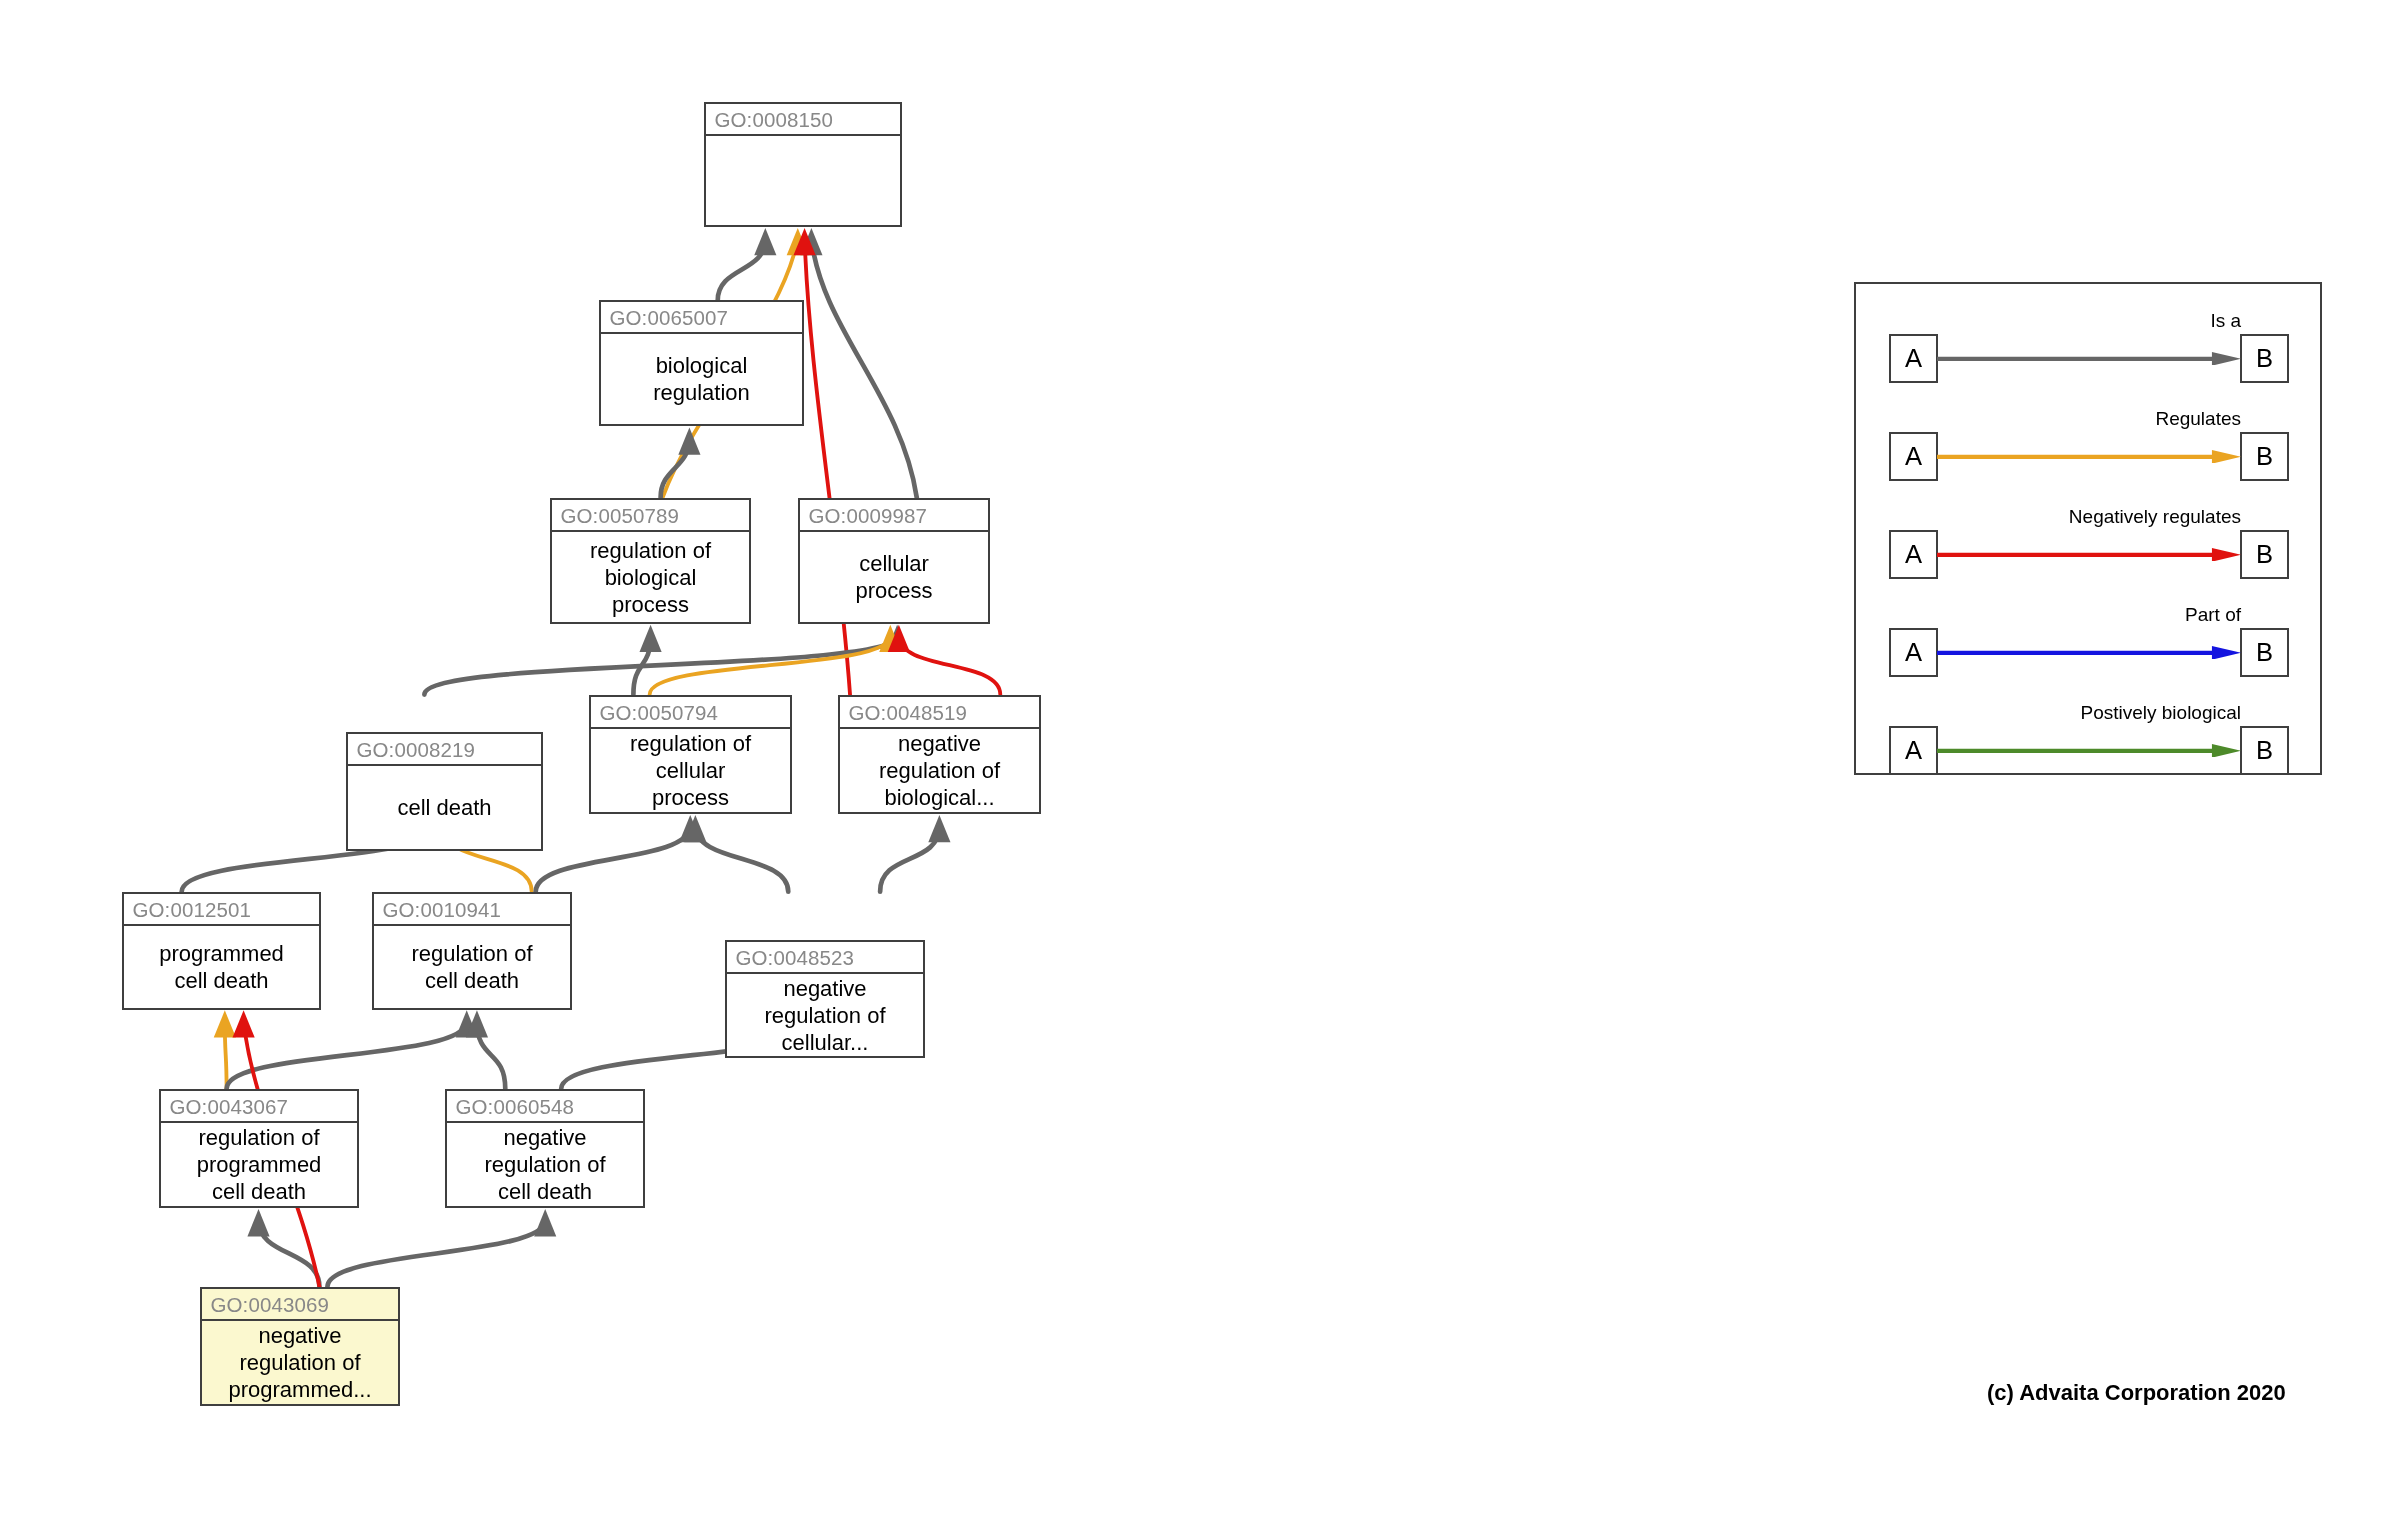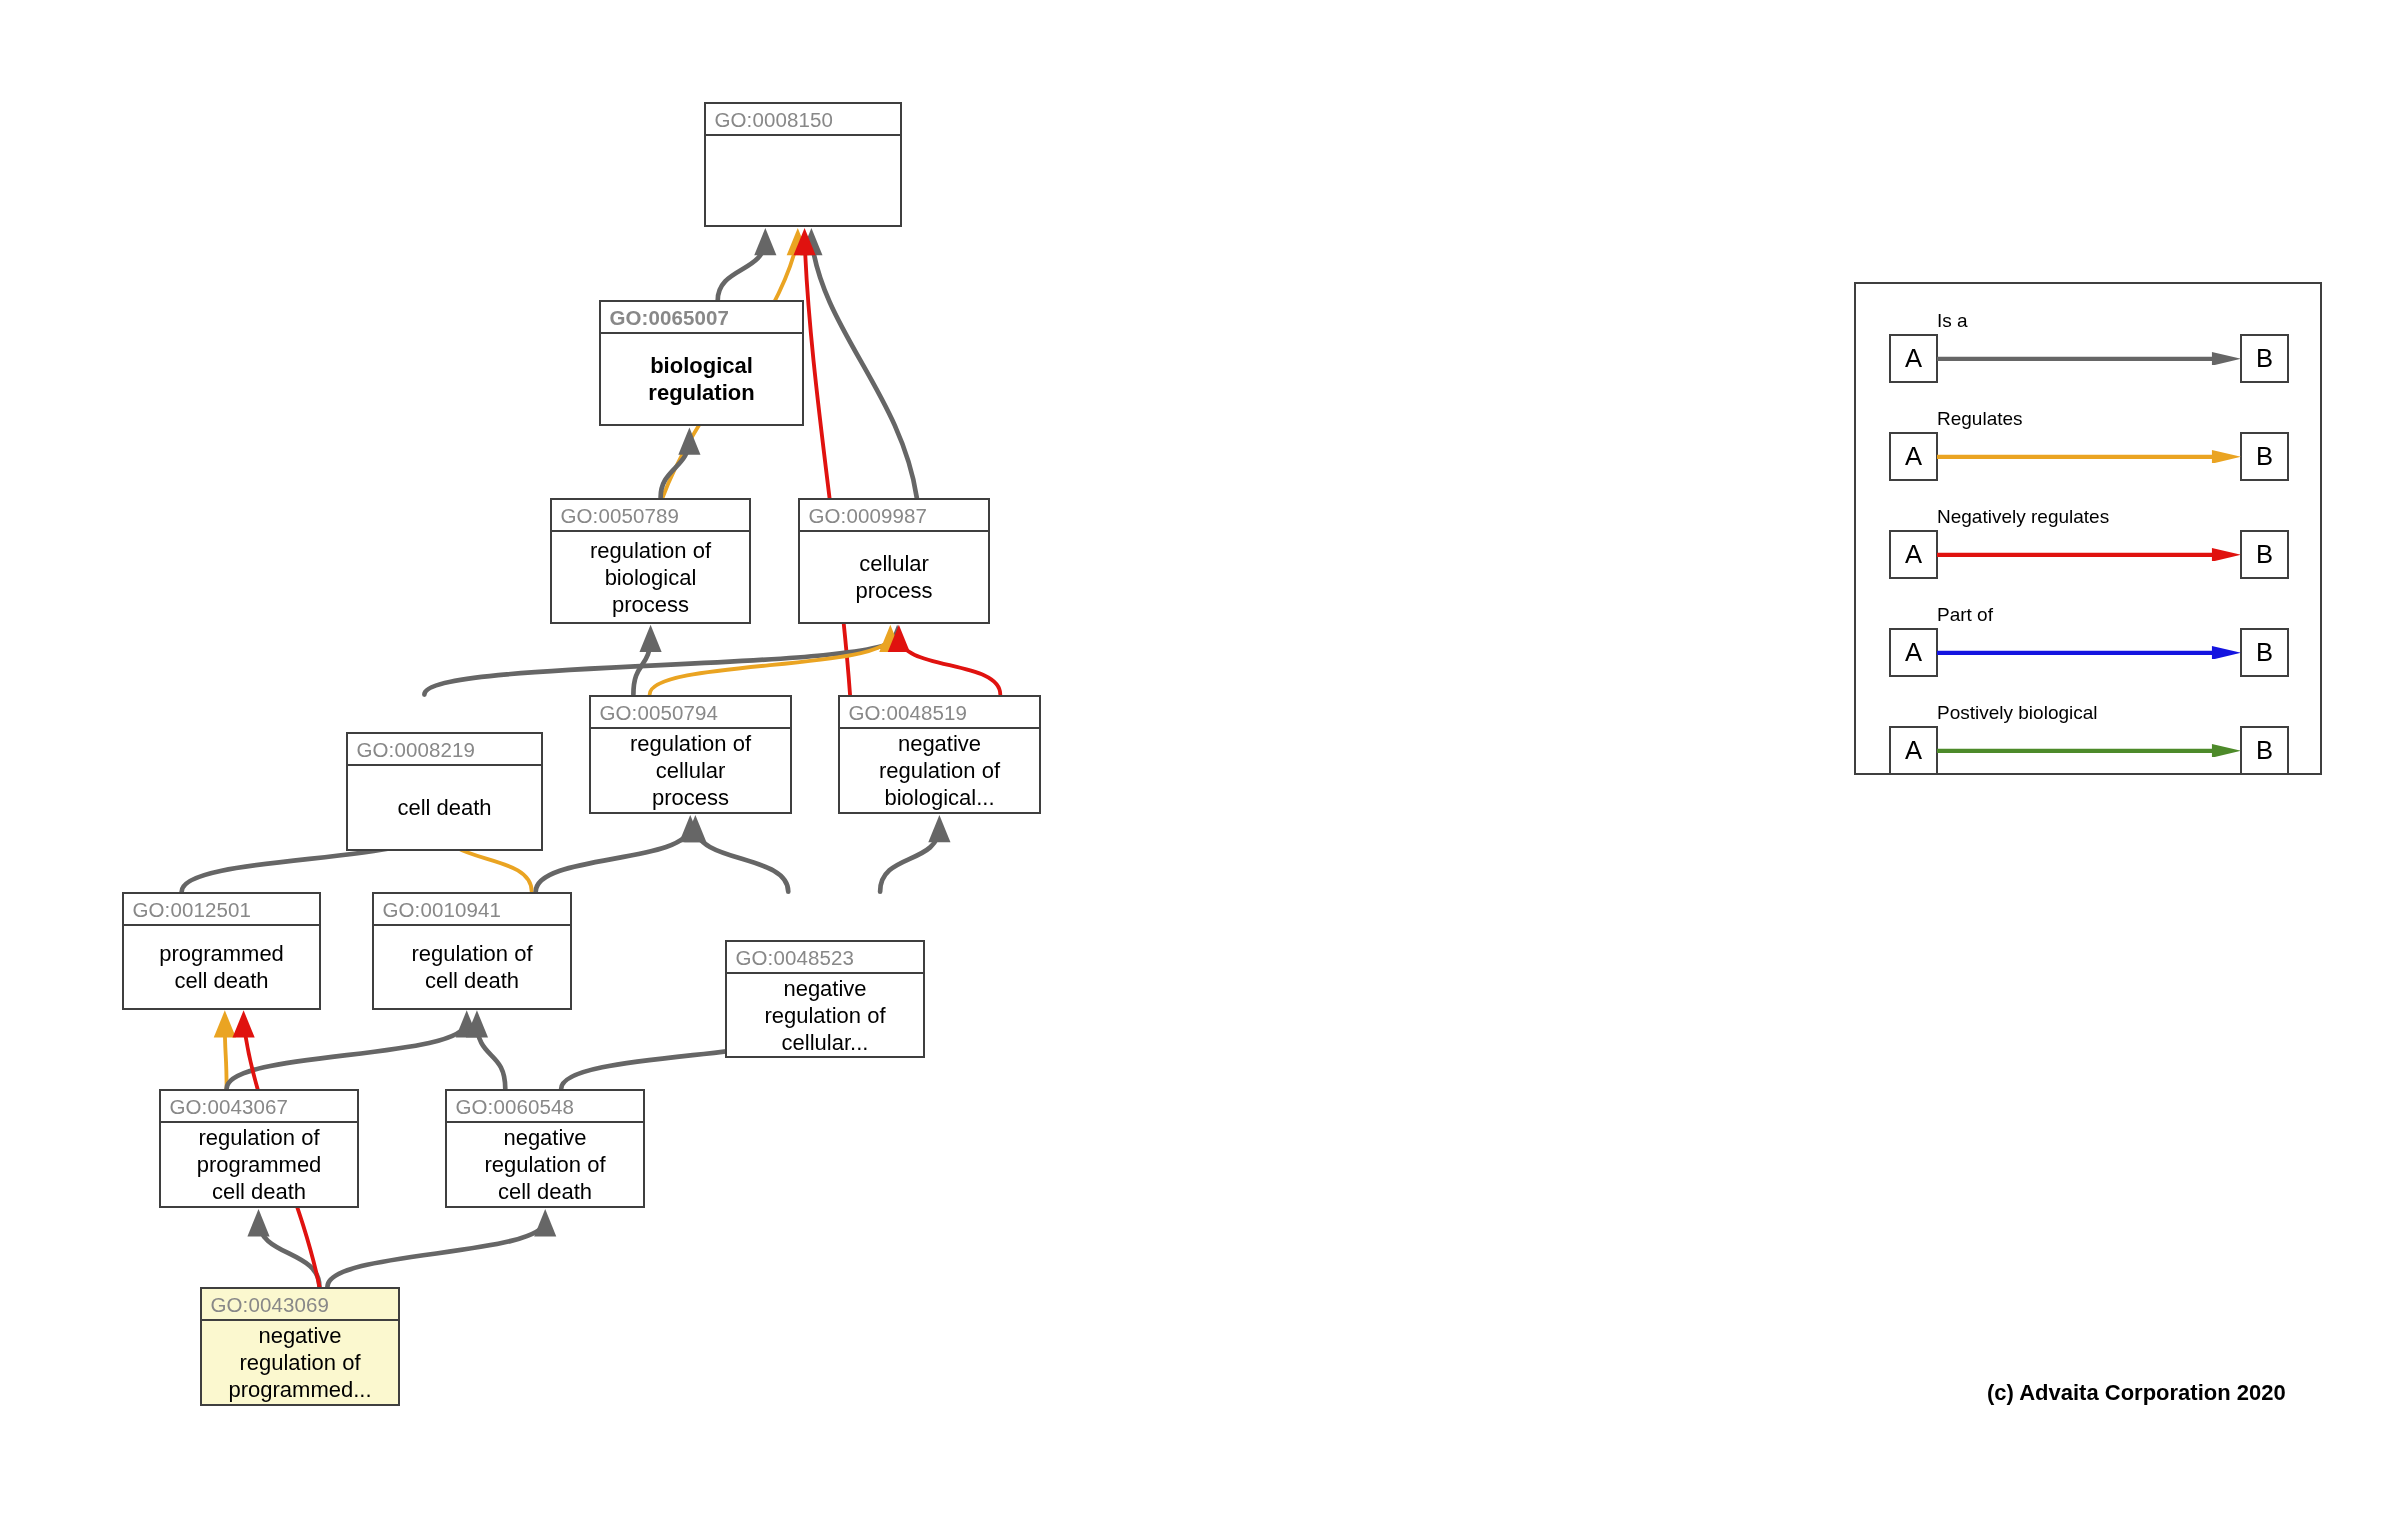--- a/index.html
+++ b/index.html
@@ -91,21 +91,21 @@
     font-size: 25.6px;
     color: #000;
   }
   .lg-box.a { left: 33px; top: 1.7px; }
   .lg-box.b { left: 384px; top: 1.7px; }
   .lg-label {
     position: absolute;
     left: 81px;
     width: 304px;
     top: -22px;
-    text-align: left;
+    text-align: right;
     font-size: 19px;
     color: #000;
     white-space: nowrap;
   }
   .lg-arrow {
     position: absolute;
     left: 81px;
     top: 19.6px;
     width: 304px;
     height: 13.7px;
@@ -207,21 +207,21 @@
     <g>
       <path d="M 374.4 1508 C 352.17499999999995 1399.15, 296.168 1296.52, 285.5 1197" fill="none" stroke="#e0120f" stroke-width="4.5" stroke-linecap="round"></path>
       <polygon points="285.5,1184 272.5,1216 298.5,1216" fill="#e0120f"></polygon>
     </g>
   </svg>
 
 <div id="canvas">
     <div class="go-node" style="left: 704px; top: 102px; width: 198px; height: 125px;">
       <div class="go-id">GO:0008150</div>
     </div>
-    <div class="go-node" style="left: 599px; top: 300px; width: 205px; height: 126px; font-weight: bold;">
+    <div class="go-node" style="left: 599px; top: 300px; width: 205px; height: 126px;">
       <div class="go-id">GO:0065007</div>
       <div class="go-label">
         <span style="white-space: pre-line;">biological
 regulation</span>
       </div>
     </div>
     <div class="go-node" style="left: 550px; top: 498px; width: 201px; height: 126px;">
       <div class="go-id">GO:0050789</div>
       <div class="go-label">
         <span style="white-space: pre-line;">regulation of

